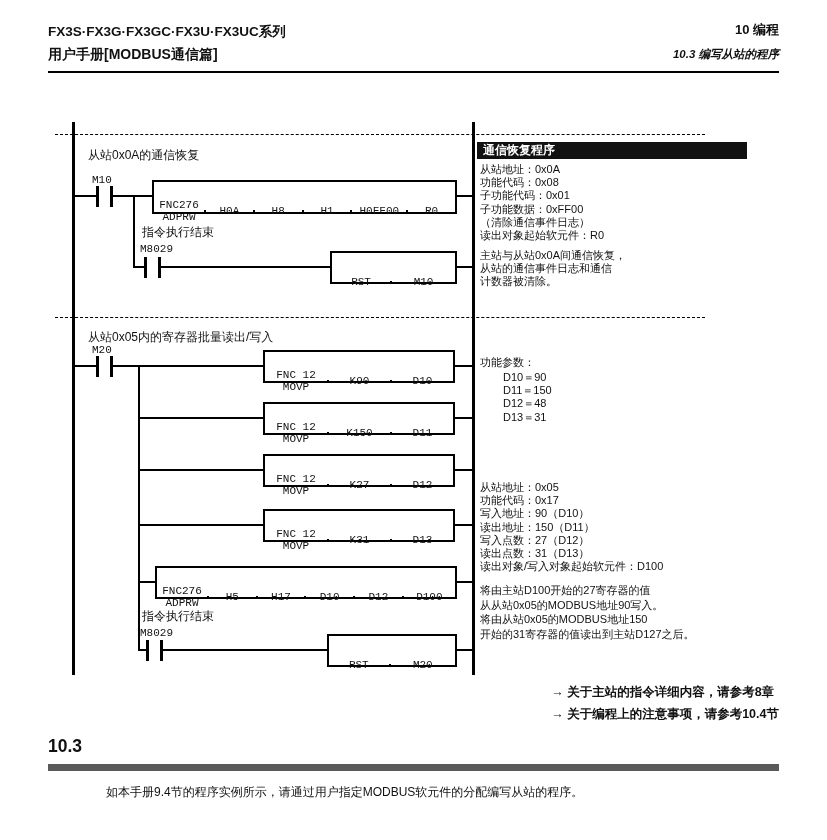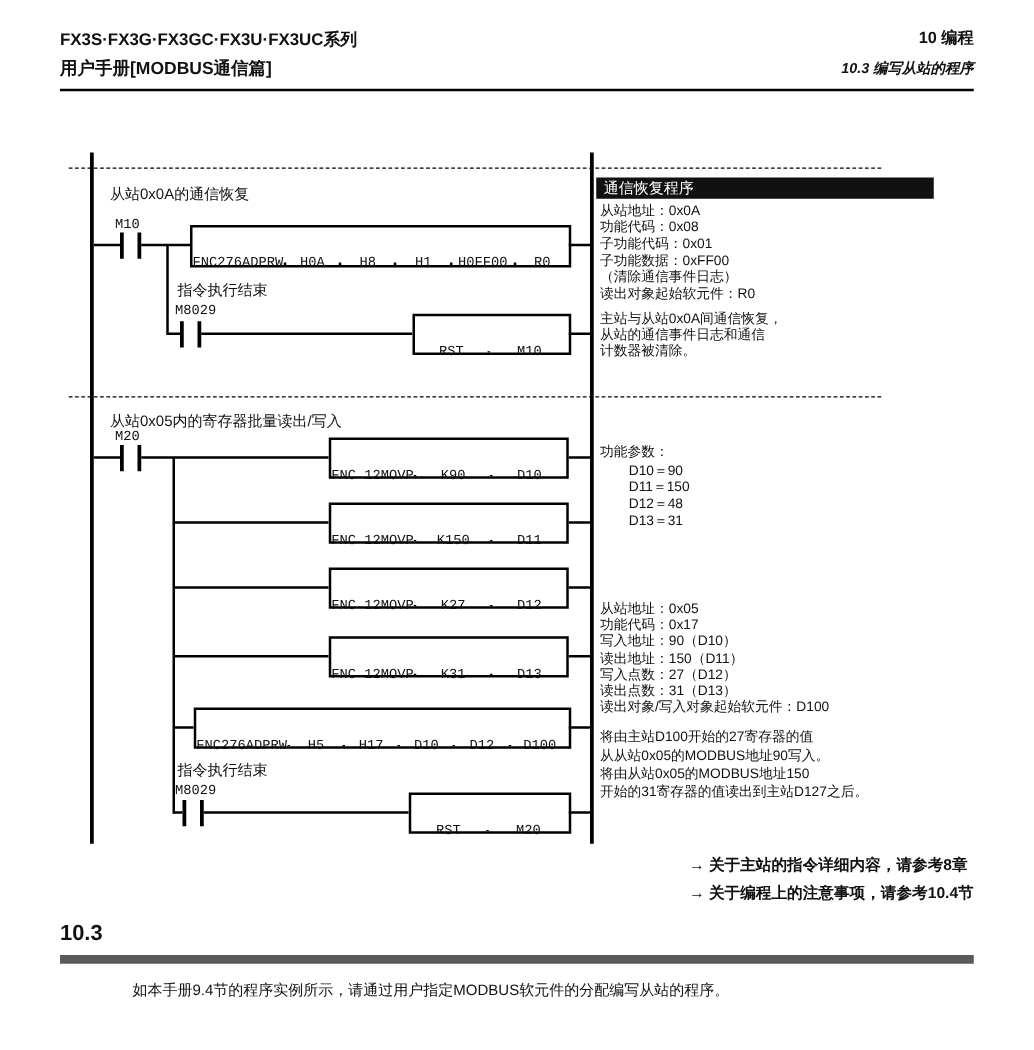--- a/index.html
+++ b/index.html
@@ -14,28 +14,28 @@
   
   .rail{position:absolute;width:3px;background:#000;}
   .hline{position:absolute;height:2px;background:#000;}
   .vline{position:absolute;width:2px;background:#000;}
   .dash{position:absolute;height:0;border-top:1.5px dashed #000;}
   .contact{position:absolute;background:#fff;}
   .contact::before,.contact::after{content:"";position:absolute;top:0;bottom:0;width:3px;background:#000;}
   .contact::before{left:0;}
   .contact::after{right:0;}
   .lbox{position:absolute;display:flex;border:2px solid #000;background:#fff;box-sizing:border-box;}
-  .lcell{flex:1;display:flex;align-items:center;justify-content:center;
+  .lcell{flex:1;display:flex;flex-direction:column;align-items:center;justify-content:center;
          font-family:"Liberation Mono",monospace;font-size:11px;line-height:12px;
          border-left:2px solid #000;white-space:nowrap;margin-top:28px;}
   .lcell:first-child{border-left:none;}
   .lcomment{position:absolute;font-size:12px;white-space:nowrap;}
   .ldev{position:absolute;font-family:"Liberation Mono",monospace;font-size:11px;white-space:nowrap;}
   
-  .notetitle{position:absolute;background:#111;color:#fff;font-size:12px;font-weight:normal;
+  .notetitle{position:absolute;background:#111;color:#fff;font-size:12px;font-weight:bold;
              line-height:17px;height:17px;width:270px;padding-left:6px;box-sizing:border-box;white-space:nowrap;}
   .noteblock{position:absolute;font-size:11px;line-height:13.2px;white-space:nowrap;}
   .noteblock.wide{line-height:14.5px;}
   
   .refs{position:absolute;right:48px;top:681px;font-size:12.5px;font-weight:bold;line-height:22px;white-space:nowrap;}
   
   .sec-heading{position:absolute;left:48px;top:736px;font-size:17.5px;font-weight:bold;display:flex;gap:16px;white-space:nowrap;}
   .sec-bar{position:absolute;left:48px;top:764px;width:731px;height:7px;background:#5a5a5a;}
   .sec-body{position:absolute;left:106px;top:784px;font-size:12px;white-space:nowrap;}
 </style>

